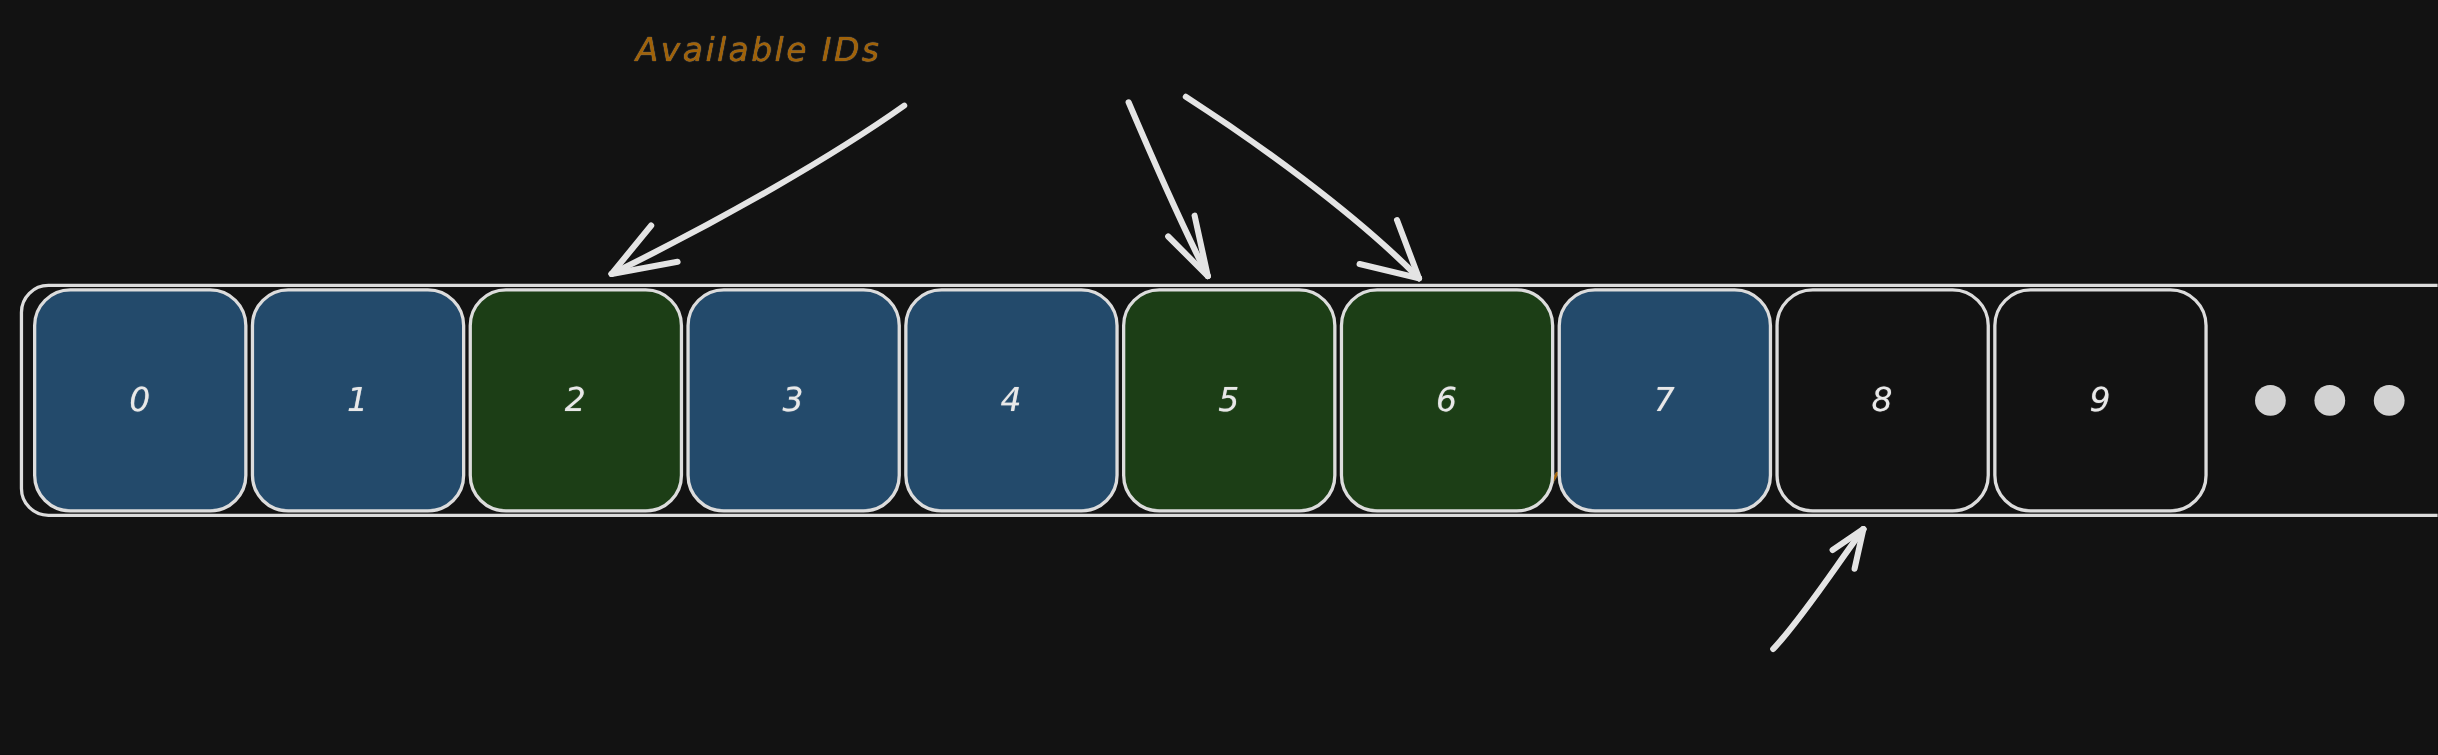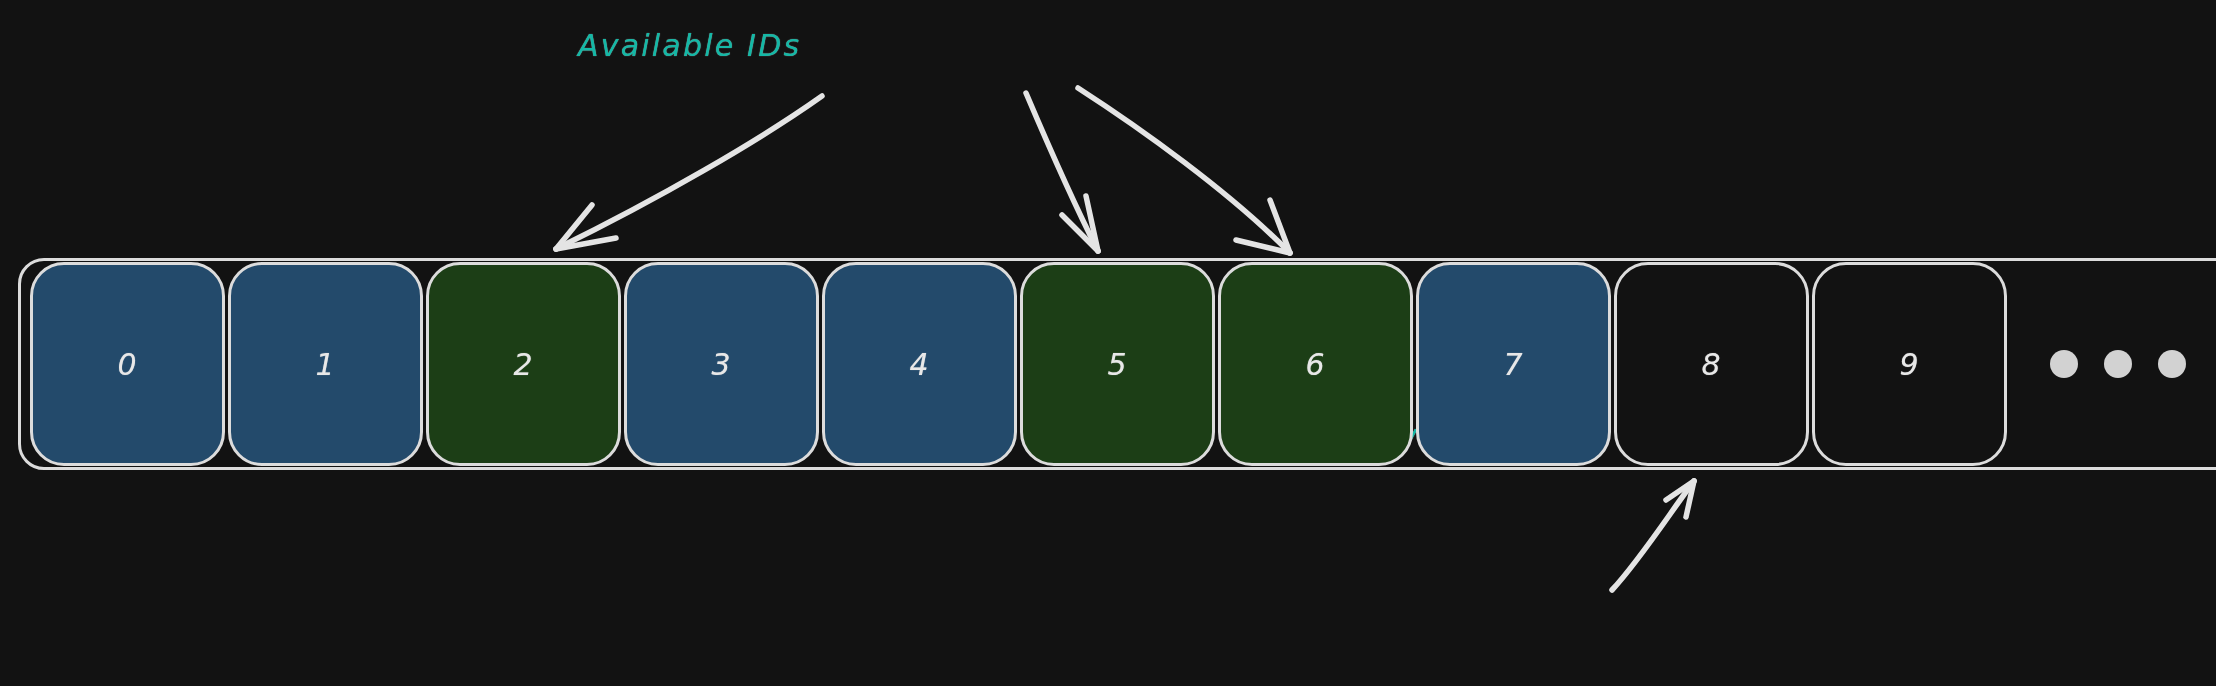--- a/index.html
+++ b/index.html
@@ -12,21 +12,21 @@
   }
   #stage {
     position:relative;
     width:2216px; height:686px;
     background:#121212;
   }
 
   
   .hand-label {
     position:absolute;
-    color:#14b8a6;
+    color:#a16207;
     font-family:"DejaVu Sans", sans-serif;
     font-size:30px;
     font-style:italic;
     letter-spacing:2.2px;
     white-space:nowrap;
     text-shadow:0 0 1px rgba(232,232,232,0.65);
     user-select:none;
     text-align:right;
   }
   #label-available  { left:578px; top:28px; }

